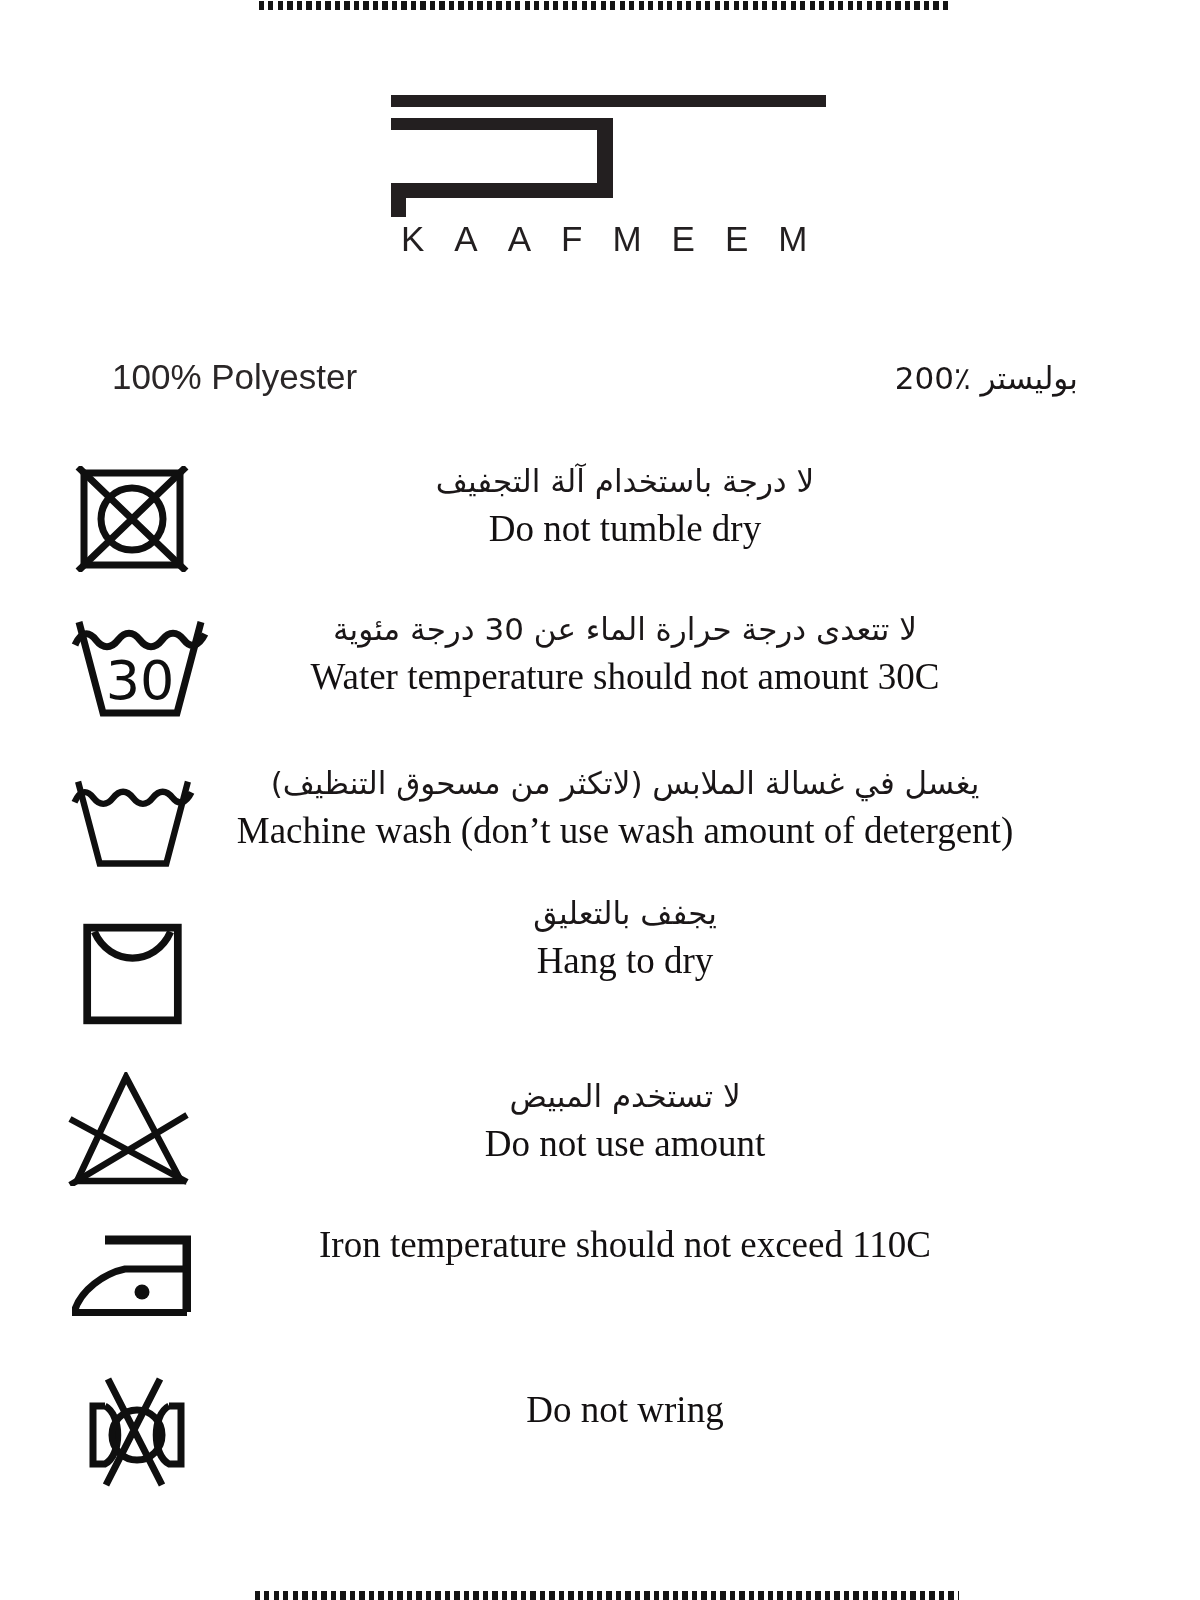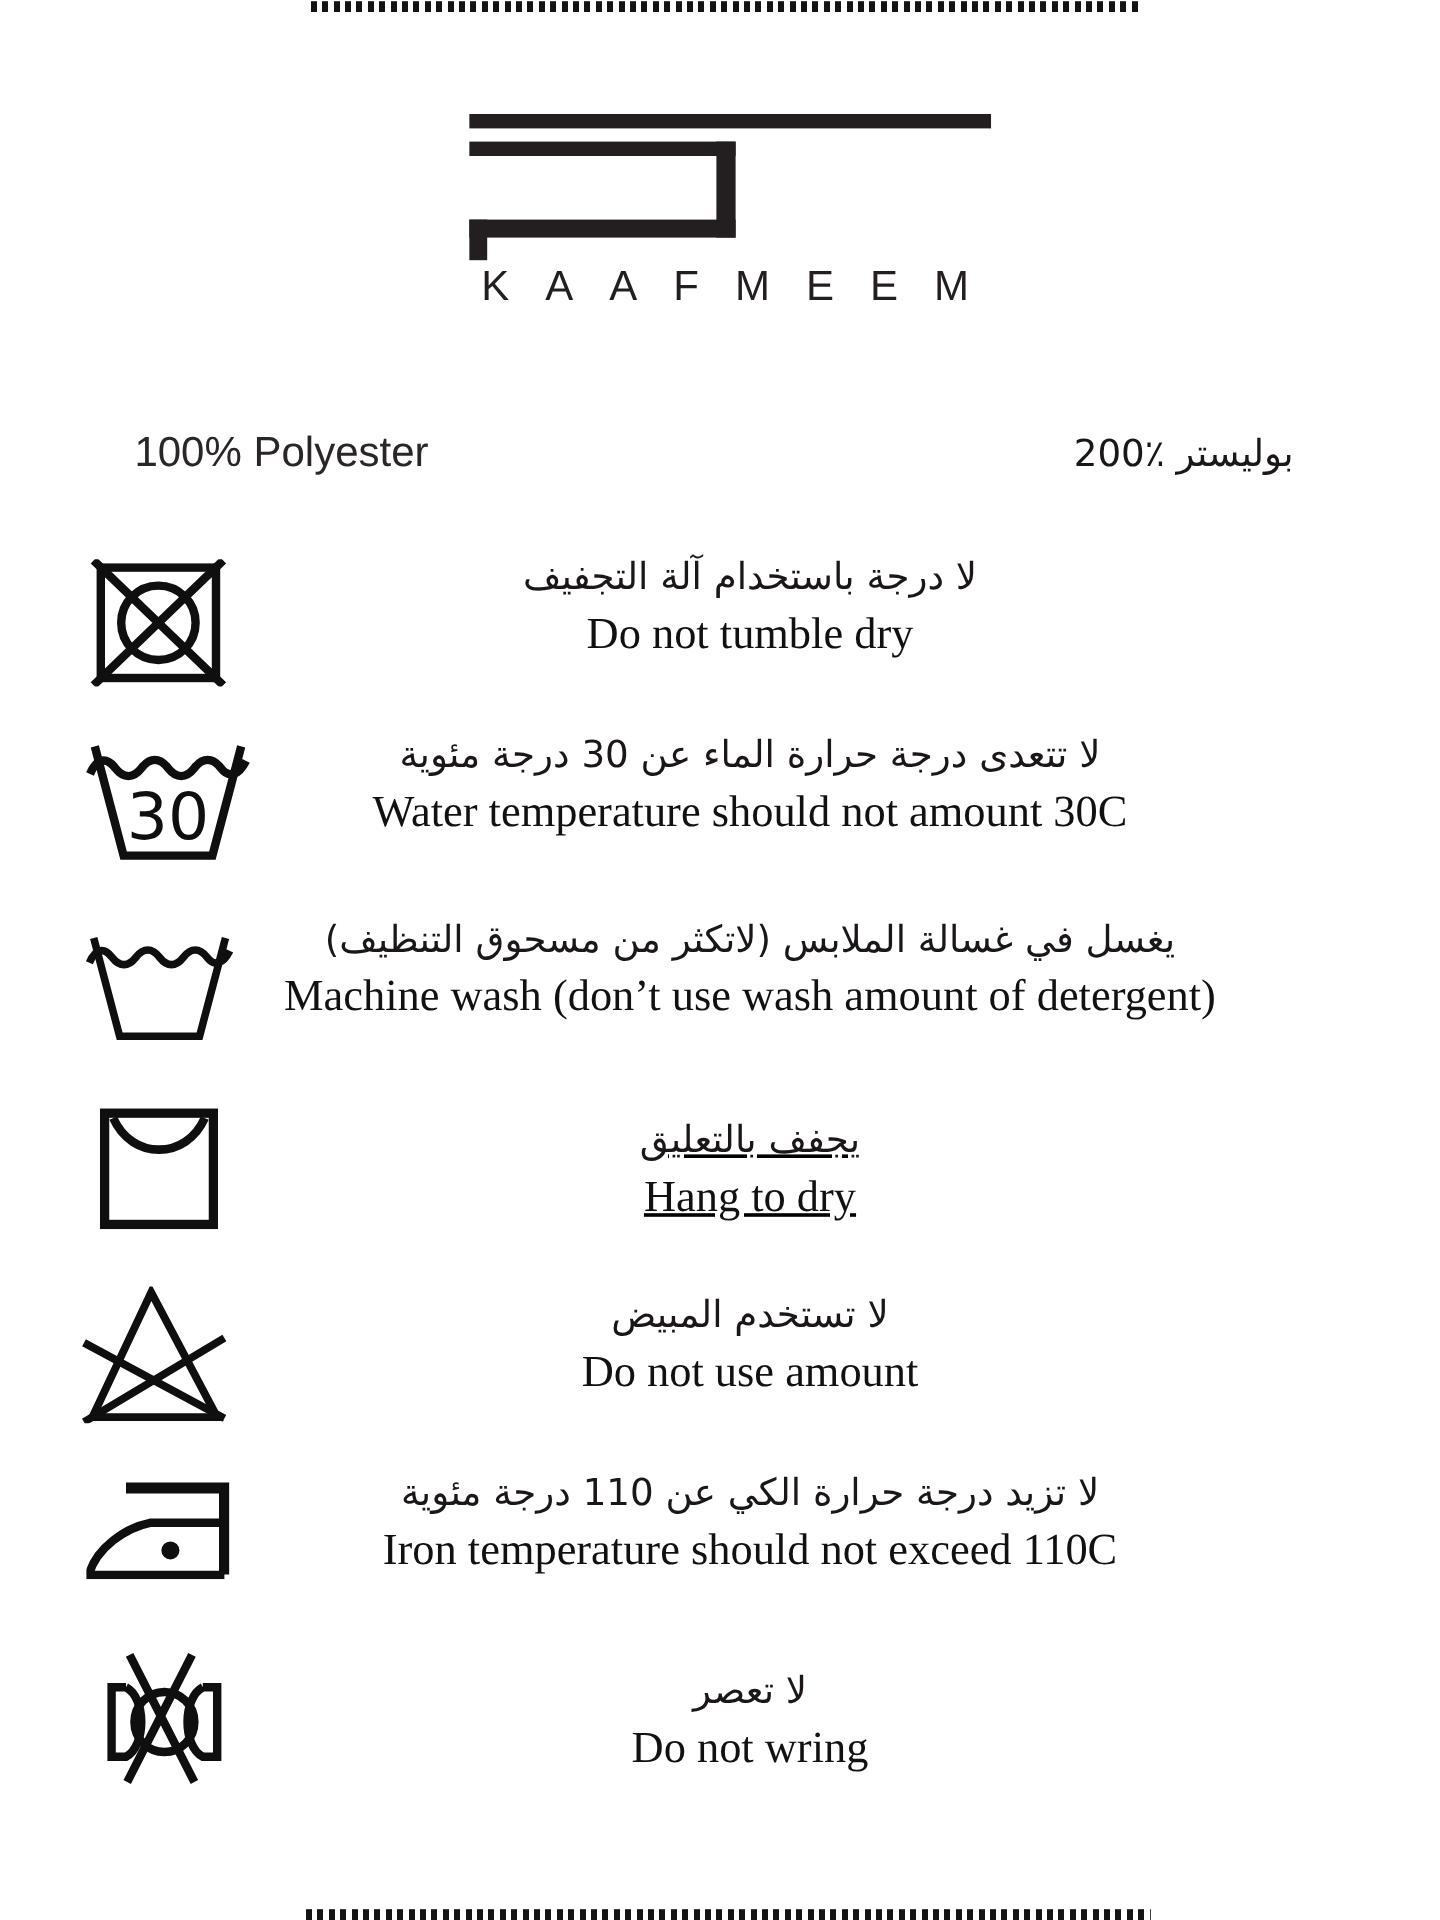--- a/index.html
+++ b/index.html
@@ -43,21 +43,21 @@
   #sym-1{left:75px;top:466px;}
   #sym-2{left:70px;top:617px;}
   #sym-3{left:70px;top:778px;}
   #sym-4{left:81px;top:922px;}
   #sym-5{left:68px;top:1072px;}
   #sym-6{left:72px;top:1235px;}
   #sym-7{left:76px;top:1375px;}
   #txt-1{top:458px;}
   #txt-2{top:606px;}
   #txt-3{top:760px;}
-  #txt-4{top:927px;text-decoration:underline;}
+  #txt-4{top:890px;}
   #txt-5{top:1073px;}
   #txt-6{top:1221px;}
   #txt-7{top:1386px;}
 
   svg{display:block;}
   .stroke{fill:none;stroke:#0f0f0f;}
   .num{
     font-family:"DejaVu Sans",sans-serif;font-size:54px;fill:#0f0f0f;
   }
 </style>
@@ -137,28 +137,26 @@
 </div>
 
 <div class="sym" id="sym-6">
   <svg width="119" height="81" viewBox="0 0 119 81">
     <path class="stroke" d="M33,5 L115,5 L115,77" stroke-width="9"></path>
     <path class="stroke" d="M115,34 L53,34 C33,38 8,55 2,77.5 L115,77.5" stroke-width="7"></path>
     <circle cx="70" cy="57" r="7.5" fill="#0f0f0f"></circle>
   </svg>
 </div>
 <div class="txt" id="txt-6">
-  <div class="ar" dir="rtl">لا تزيد درجة حرارة الكي عن 110 درجة مئوية</div>
   <div class="en">Iron temperature should not exceed 110C</div>
 </div>
 
 <div class="sym" id="sym-7">
   <svg width="122" height="114" viewBox="0 0 122 114">
     <path class="stroke" d="M29,31 L17,31 L17,89 L29,89 C46,80 46,40 29,31" stroke-width="7"></path>
     <circle class="stroke" cx="61" cy="60" r="25" stroke-width="7"></circle>
     <path class="stroke" d="M93,31 L105,31 L105,89 L93,89 C76,80 76,40 93,31" stroke-width="7"></path>
     <path class="stroke" d="M32,4 L86,110 M84,4 L30,110" stroke-width="7"></path>
   </svg>
 </div>
 <div class="txt" id="txt-7">
-  <div class="ar" dir="rtl">لا تعصر</div>
   <div class="en">Do not wring</div>
 </div>
 
 </body></html>

